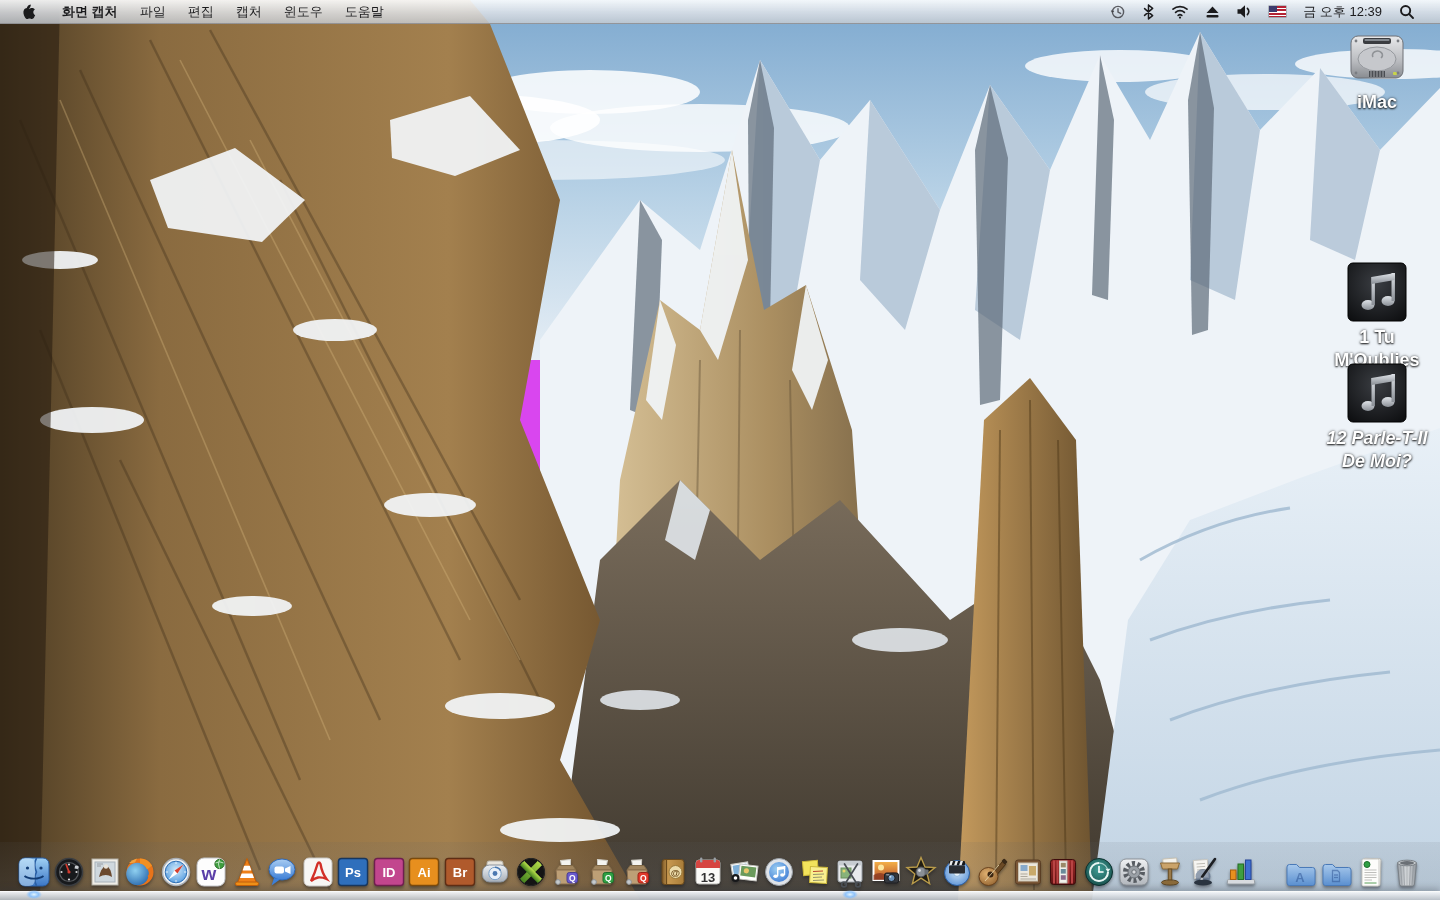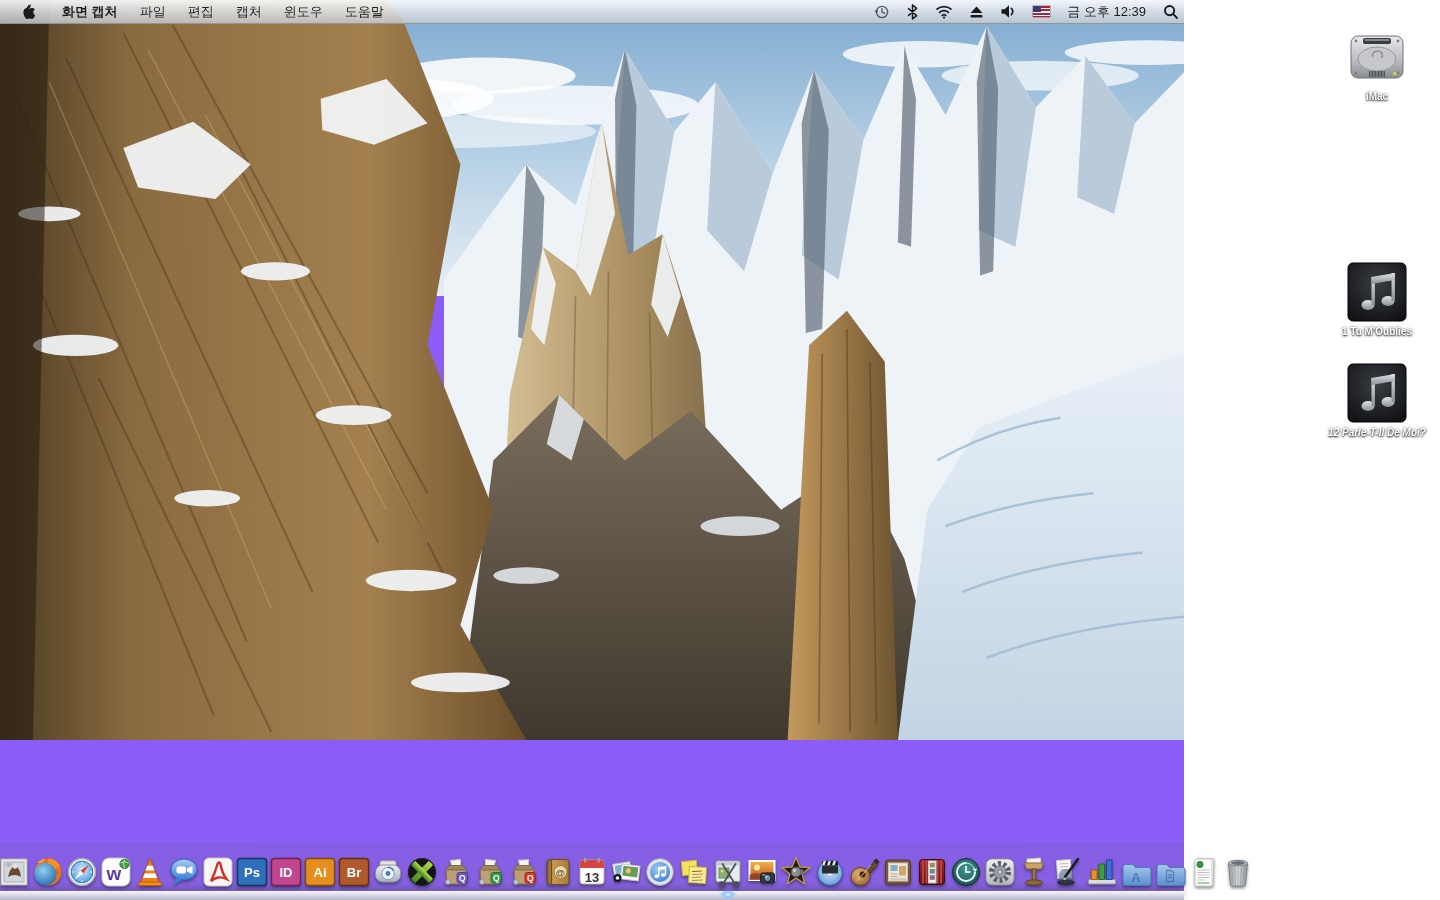--- a/index.html
+++ b/index.html
@@ -1,41 +1,41 @@
 <!DOCTYPE html>
 <html><head>
 <meta charset="utf-8">
 <style>
   * { margin:0; padding:0; box-sizing:border-box; }
   html,body { width:1440px; height:900px; overflow:hidden; font-family:"Liberation Sans", sans-serif; }
-  #screen { position:relative; width:1184px; height:900px; background:#8b5cf6; }
+  #screen { position:relative; width:1440px; height:900px; background:#d946ef; }
   #wallpaper { position:absolute; inset:0; }
 
   
   #menubar {
     position:absolute; top:0; left:0; right:0; height:24px; z-index:50;
     display:flex; align-items:center;
     background:linear-gradient(180deg, rgba(252,253,254,.92) 0%, rgba(222,226,231,.85) 55%, rgba(198,203,209,.82) 100%);
     border-bottom:1px solid rgba(70,70,75,.55);
     font-size:13px; color:#1b1b1d;
   }
   .mb-left { display:flex; align-items:center; height:100%; padding-left:12px; }
   .apple { padding:0 14px 0 10px; display:flex; align-items:center; height:100%; }
   .menu-item { padding:0 11px; height:100%; display:flex; align-items:center; white-space:nowrap; }
   .menu-item.appname { font-weight:bold; }
-  .mb-right { margin-left:auto; display:flex; align-items:center; height:100%; padding-right:0; gap:6px; }
+  .mb-right { margin-left:auto; display:flex; align-items:center; height:100%; padding-right:20px; gap:6px; }
   .status-item { padding:0 5px; height:100%; display:flex; align-items:center; }
   .clock { padding:0 6px; white-space:nowrap; font-size:13px; }
   .flag { width:17px; height:11px; position:relative; background:repeating-linear-gradient(180deg,#b22234 0 1.7px,#ffffff 1.7px 3.4px); box-shadow:0 0 0 .5px rgba(0,0,0,.4); }
   .flag .canton { position:absolute; top:0; left:0; width:7.5px; height:6px; background:#3c3b6e; }
 
   
   .desk-icon { position:absolute; width:110px; display:flex; flex-direction:column; align-items:center; z-index:10; }
   .desk-icon .dlabel {
-    margin-top:3px; color:#ffffff; font-size:10px; font-weight:bold; text-align:center; line-height:1.25;
+    margin-top:3px; color:#ffffff; font-size:18px; font-weight:bold; text-align:center; line-height:1.25;
     text-shadow:0 1px 2px rgba(0,0,0,.85), 0 0 3px rgba(0,0,0,.6); max-width:108px;
   }
   #icon-imac { top:30px; left:1322px; }
   #icon-music1 { top:261px; left:1322px; }
   #icon-music2 { top:362px; left:1322px;font-style:italic; }
 
   
   #dock { position:absolute; left:0; right:0; bottom:0; height:58px; z-index:40; }
   #dock .shelf-back { position:absolute; inset:0; background:linear-gradient(180deg, rgba(90,95,102,.10), rgba(120,126,134,.22)); }
   #dock .shelf-floor {

